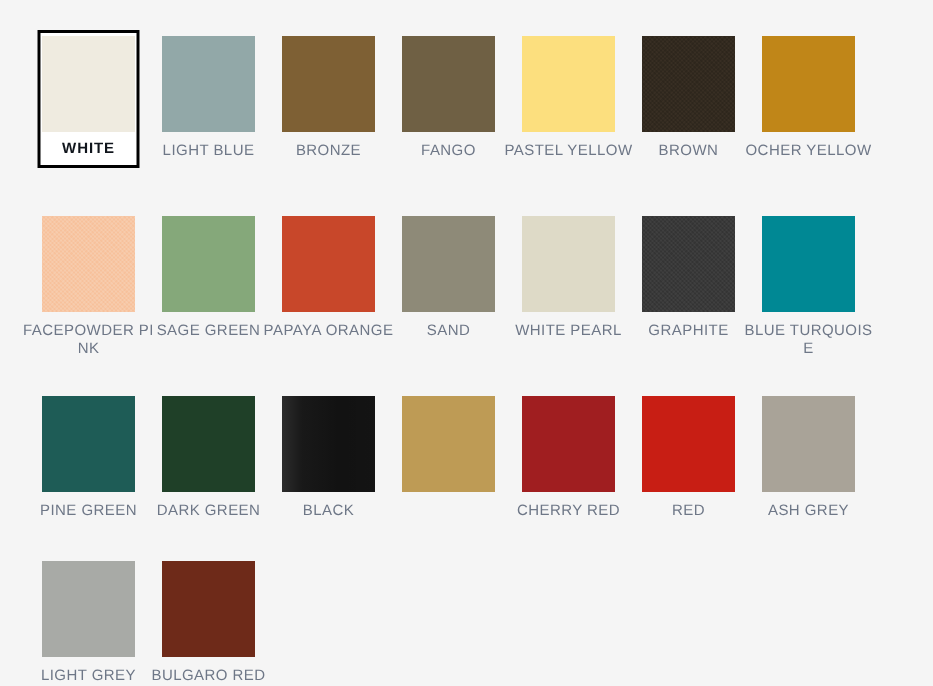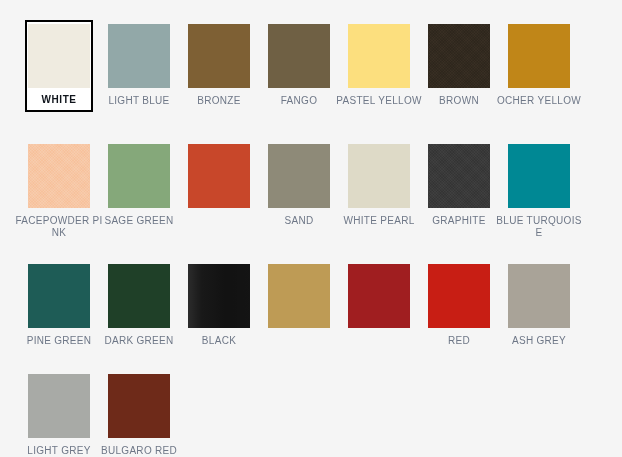--- a/index.html
+++ b/index.html
@@ -151,20 +151,21 @@
     </div>
     <div class="swatch-cell row-1">
       <div class="swatch-inner">
         <div class="swatch-chip" style="background-color: rgb(133, 168, 122);"></div>
         <div class="swatch-label" style="color: rgb(110, 119, 135);">SAGE GREEN</div>
       </div>
     </div>
     <div class="swatch-cell row-1">
       <div class="swatch-inner">
         <div class="swatch-chip" style="background-color: rgb(200, 71, 42);"></div>
+        <div class="swatch-label" style="color: rgb(110, 119, 135);">PAPAYA ORANGE</div>
       </div>
     </div>
     <div class="swatch-cell row-1">
       <div class="swatch-inner">
         <div class="swatch-chip" style="background-color: rgb(142, 138, 120);"></div>
         <div class="swatch-label" style="color: rgb(110, 119, 135);">SAND</div>
       </div>
     </div>
     <div class="swatch-cell row-1">
       <div class="swatch-inner">
@@ -203,20 +204,21 @@
       </div>
     </div>
     <div class="swatch-cell row-2">
       <div class="swatch-inner">
         <div class="swatch-chip" style="background-color: rgb(190, 155, 85);"></div>
       </div>
     </div>
     <div class="swatch-cell row-2">
       <div class="swatch-inner">
         <div class="swatch-chip" style="background-color: rgb(160, 30, 32);"></div>
+        <div class="swatch-label" style="color: rgb(110, 119, 135);">CHERRY RED</div>
       </div>
     </div>
     <div class="swatch-cell row-3">
       <div class="swatch-inner">
         <div class="swatch-chip" style="background-color: rgb(200, 30, 20);"></div>
         <div class="swatch-label" style="color: rgb(110, 119, 135);">RED</div>
       </div>
     </div>
     <div class="swatch-cell row-3">
       <div class="swatch-inner">

